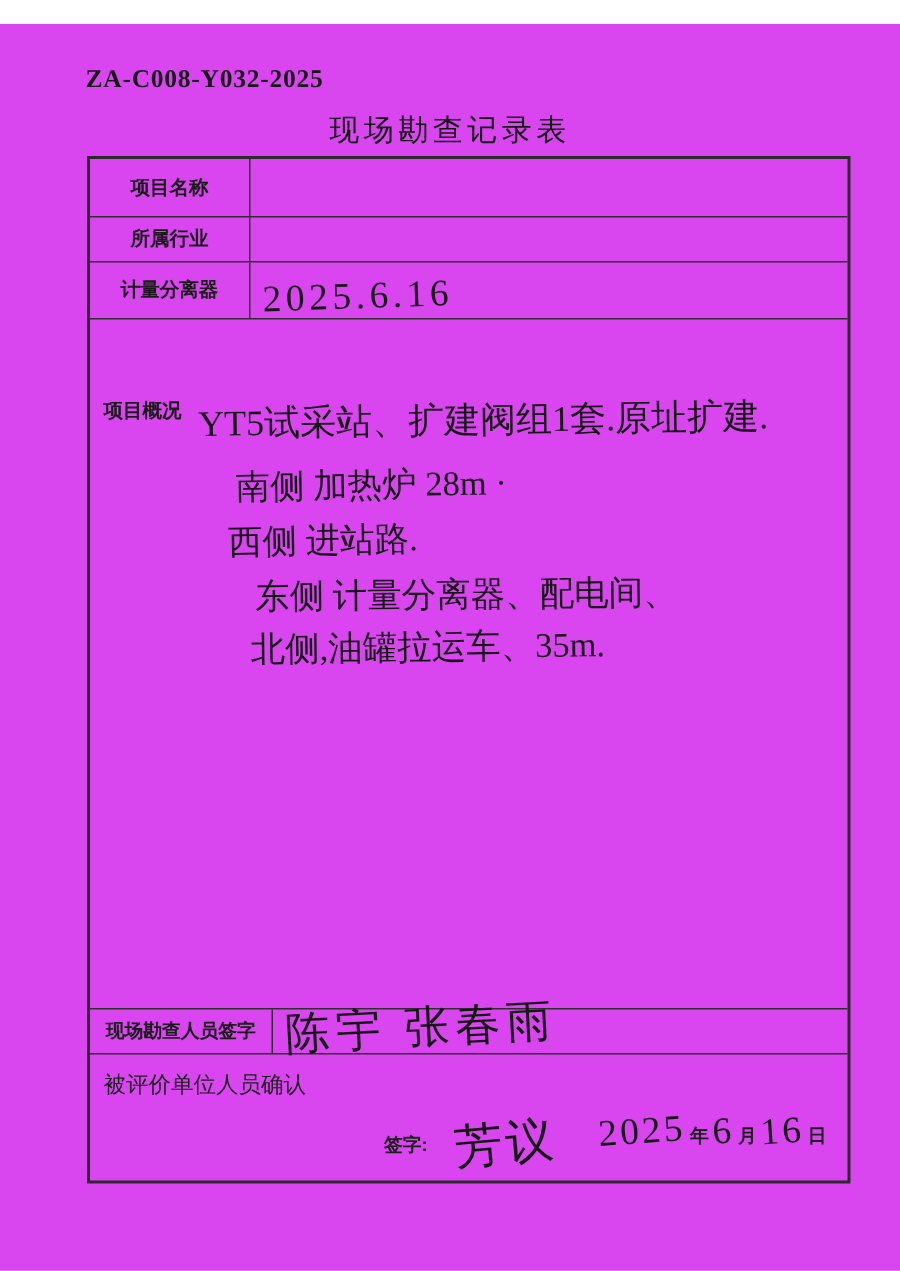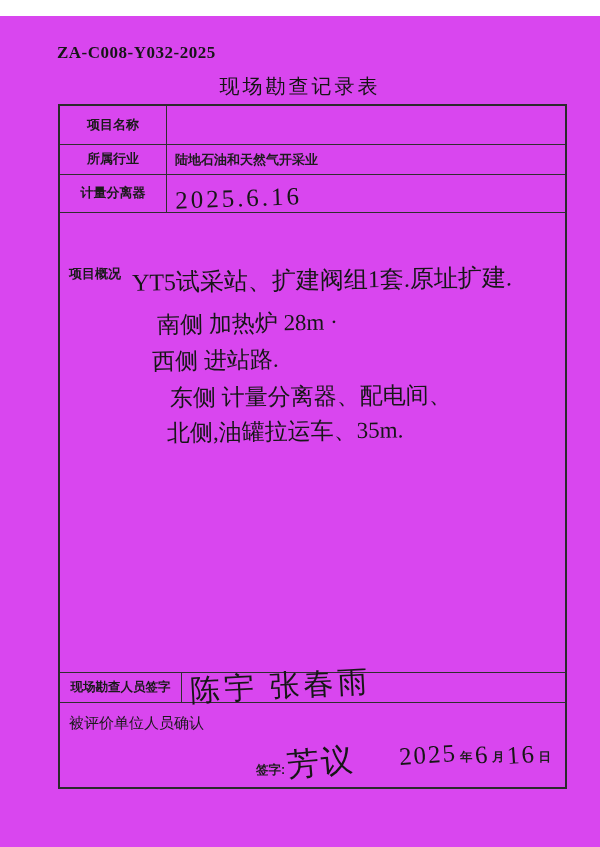--- a/index.html
+++ b/index.html
@@ -83,21 +83,21 @@
   .hw-sig-survey {
     position: absolute; left: 8px; top: -10px;
     font-size: 30px; transform: rotate(-3deg); letter-spacing: 4px;
     z-index: 3;
   }
 
   .confirm-label {
     position: absolute; left: 9px; top: 11px;
     font-weight: normal; font-size: 15px; color: #1a1a1a;
   }
-  .sign-area { position: absolute; left: 196px; top: 46px; display: flex; align-items: center; }
+  .sign-area { position: absolute; left: 196px; top: 46px; display: flex; align-items: flex-start; gap: 16px; }
   .sign-word { font-weight: bold; font-size: 12.5px; padding-top: 6px; }
   .hw-sig-confirm {
     display: inline-block; font-size: 32px; transform: rotate(-5deg);
     margin-left: 2px; margin-top: -8px; letter-spacing: 2px;
   }
   .date-area {
     position: absolute; right: 12px; top: 38px;
     display: flex; align-items: center; white-space: nowrap;
   }
   .hw-date-num { font-size: 25px; transform: rotate(-4deg); letter-spacing: 2px; }
@@ -112,21 +112,20 @@
   <div class="doc-title">现场勘查记录表</div>
 
   <div class="form-table">
 
     <div class="row row-1">
       <div class="cell-label">项目名称</div>
     </div>
 
     <div class="row row-2">
       <div class="cell-label">所属行业</div>
-      <div class="cell-value">陆地石油和天然气开采业</div>
     </div>
 
     <div class="row row-3">
       <div class="cell-label">计量分离器</div>
       <div class="cell-value handwriting hw-time">2025.6.16</div>
     </div>
 
 
     <div class="row row-5">
       <div class="overview-label">项目概况</div>

